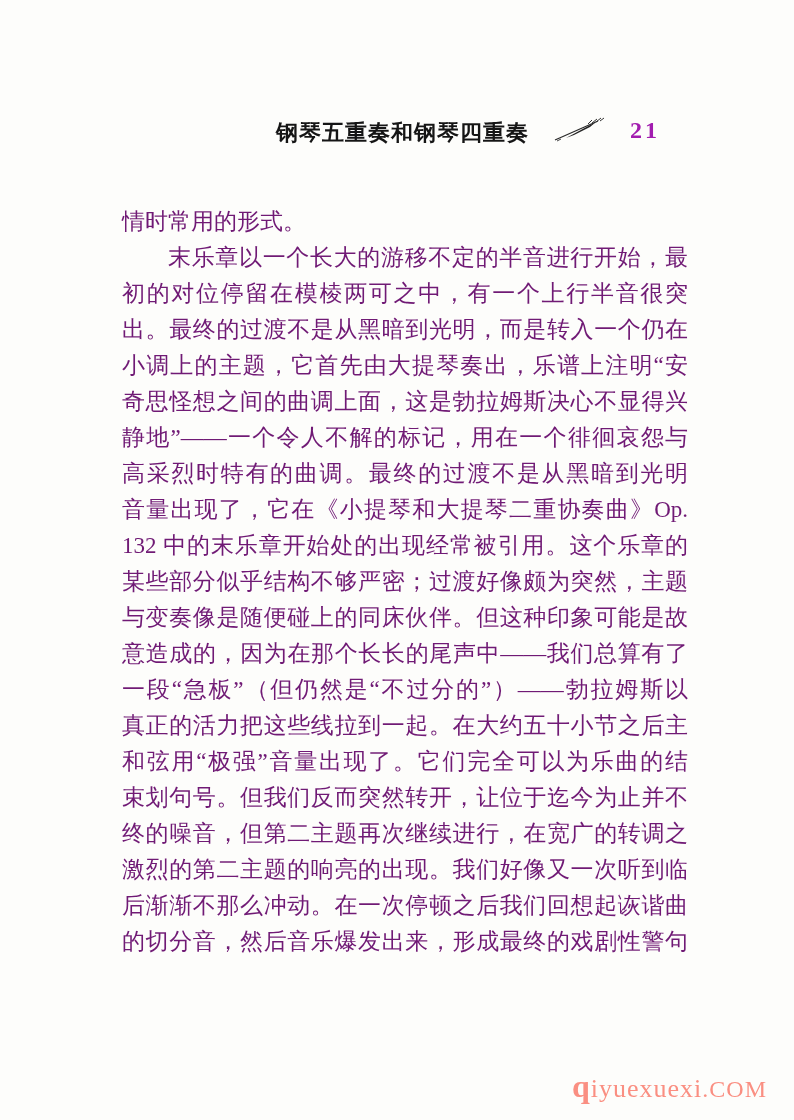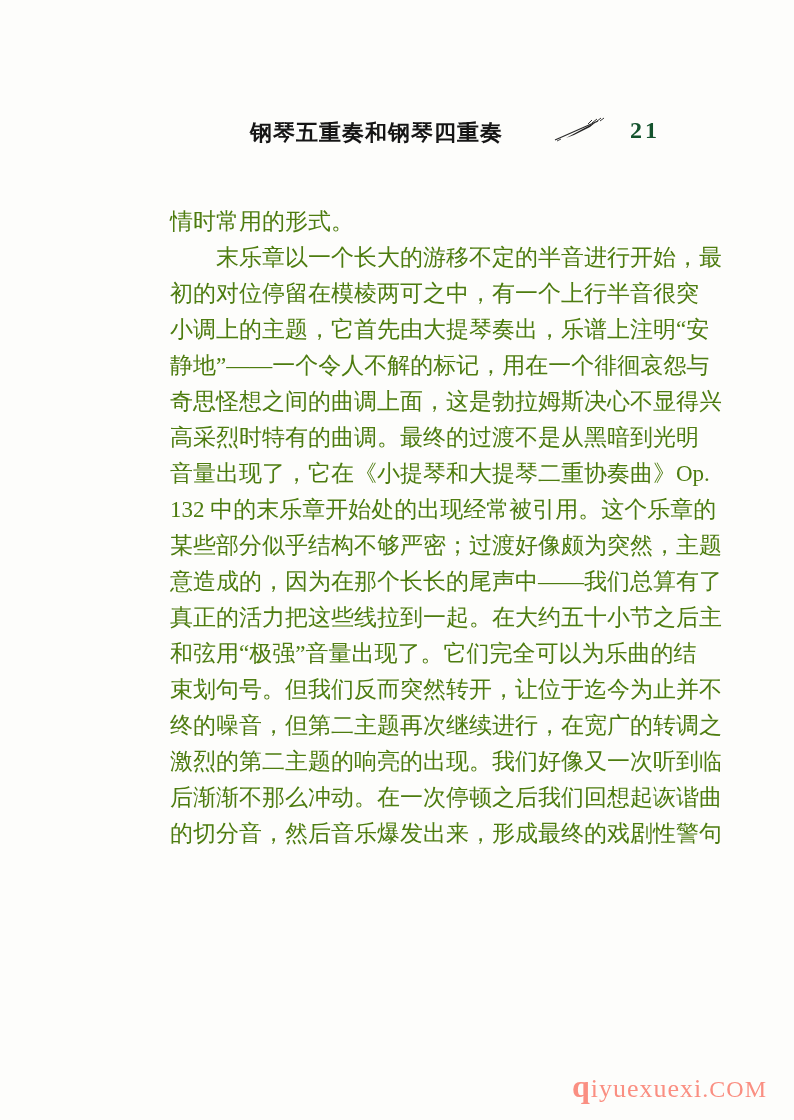--- a/index.html
+++ b/index.html
@@ -10,56 +10,55 @@
     color: #1a1a1a;
     position: relative;
     overflow: hidden;
   }
   .page {
     position: absolute; inset: 0;
     background: #fdfdfb;
   }
   .header-title {
     position: absolute;
-    left: 250px; top: 118px;
+    left: 276px; top: 118px;
     font-size: 22px;
     font-weight: bold;
     letter-spacing: 1px;
     color: #151515;
     white-space: nowrap;
   }
   .flourish {
     position: absolute;
     left: 552px; top: 112px;
     width: 56px; height: 34px;
   }
   .page-number {
     position: absolute;
     left: 630px; top: 117px;
     font-size: 24px;
     font-weight: 600;
     letter-spacing: 3px;
-    color: #14532d;
+    color: #a21caf;
     text-align: right;
   }
   .body-text {
     position: absolute;
     left: 122px; top: 204px;
     width: 566px;
   }
   .line {
     height: 36px;
     line-height: 36px;
     font-size: 23px;
-    color: #4d7c0f;
+    color: #701a75;
     text-align: justify;
     text-align-last: justify;
     text-justify: inter-character;
     white-space: nowrap;
-    margin-left: 48px;
   }
   .line.no-justify {
     text-align: left;
     text-align-last: left;
   }
   .line.indent {
     text-indent: 2em;
   }
   .watermark {
     position: absolute;
@@ -95,28 +94,31 @@
     <path d="M36 12 L40 8 M40 11 L45 7 M44 10 L49 6 M48 9 L52 6" stroke="#333" stroke-width="1" fill="none"></path>
     <path d="M5 29 L9 27" stroke="#444" stroke-width="1" fill="none"></path>
   </svg>
 
   <div class="page-number">21</div>
 
   <div class="body-text">
       <div class="line no-justify">情时常用的形式。</div>
       <div class="line indent">末乐章以一个长大的游移不定的半音进行开始，最</div>
       <div class="line">初的对位停留在模棱两可之中，有一个上行半音很突</div>
+      <div class="line">出。最终的过渡不是从黑暗到光明，而是转入一个仍在</div>
       <div class="line">小调上的主题，它首先由大提琴奏出，乐谱上注明“安</div>
+      <div class="line">奇思怪想之间的曲调上面，这是勃拉姆斯决心不显得兴</div>
       <div class="line">静地”——一个令人不解的标记，用在一个徘徊哀怨与</div>
-      <div class="line">奇思怪想之间的曲调上面，这是勃拉姆斯决心不显得兴</div>
       <div class="line">高采烈时特有的曲调。最终的过渡不是从黑暗到光明</div>
       <div class="line">音量出现了，它在《小提琴和大提琴二重协奏曲》Op.</div>
       <div class="line">132 中的末乐章开始处的出现经常被引用。这个乐章的</div>
       <div class="line">某些部分似乎结构不够严密；过渡好像颇为突然，主题</div>
+      <div class="line">与变奏像是随便碰上的同床伙伴。但这种印象可能是故</div>
       <div class="line">意造成的，因为在那个长长的尾声中——我们总算有了</div>
+      <div class="line">一段“急板”（但仍然是“不过分的”）——勃拉姆斯以</div>
       <div class="line">真正的活力把这些线拉到一起。在大约五十小节之后主</div>
       <div class="line">和弦用“极强”音量出现了。它们完全可以为乐曲的结</div>
       <div class="line">束划句号。但我们反而突然转开，让位于迄今为止并不</div>
       <div class="line">终的噪音，但第二主题再次继续进行，在宽广的转调之</div>
       <div class="line">激烈的第二主题的响亮的出现。我们好像又一次听到临</div>
       <div class="line">后渐渐不那么冲动。在一次停顿之后我们回想起诙谐曲</div>
       <div class="line">的切分音，然后音乐爆发出来，形成最终的戏剧性警句</div>
     </div>
 
   <div class="watermark" style="color: rgb(250, 143, 130);">

